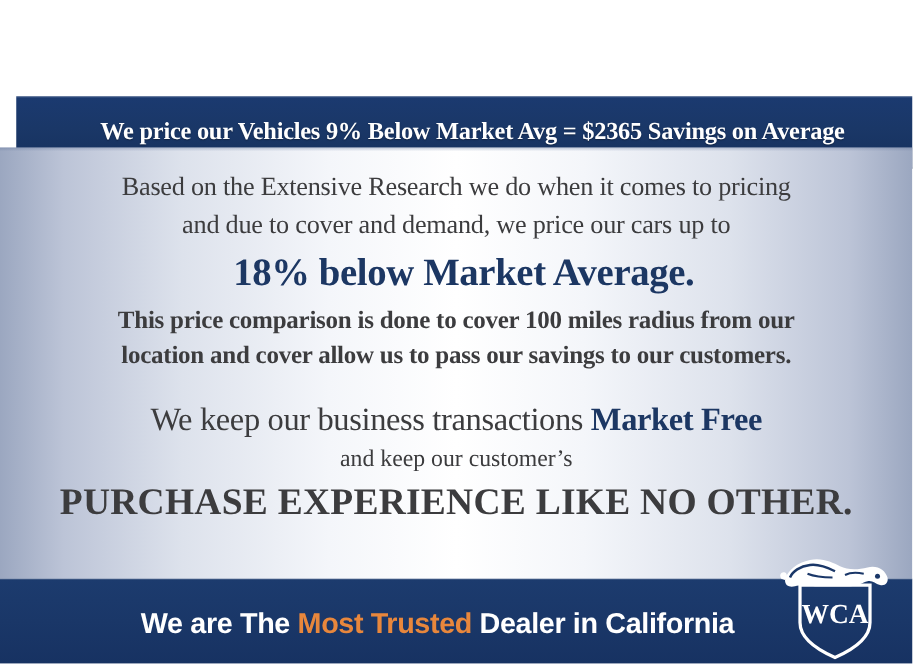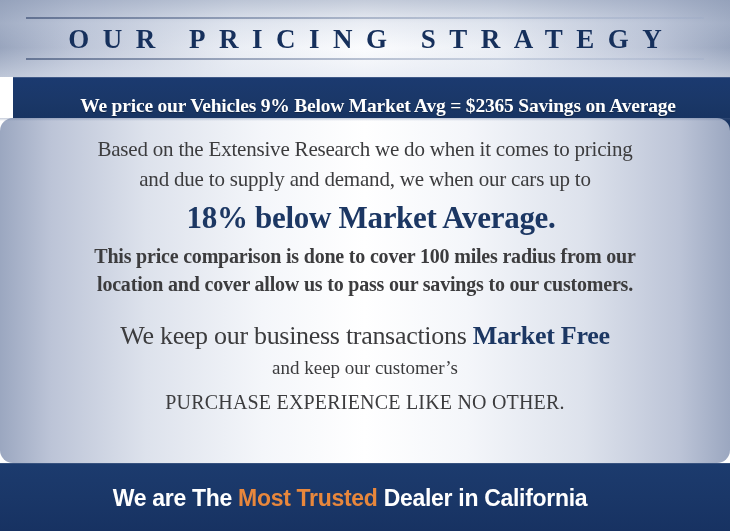--- a/index.html
+++ b/index.html
@@ -105,21 +105,20 @@
       linear-gradient(to right,
         #9ba7c0 0%,
         #bcc4d7 7%,
         #dde2ec 20%,
         #f4f6fa 36%,
         #ffffff 50%,
         #f4f6fa 64%,
         #dde2ec 80%,
         #bcc4d7 93%,
         #9ba7c0 100%);
-    border-radius: 13px;
   }
   .body-zone::before {
     content: "";
     position: absolute;
     left: 0; top: 0; right: 0;
     height: 3px;
     background: linear-gradient(to bottom, rgba(90,110,150,0.35), rgba(255,255,255,0));
   }
 
   .body-inner {
@@ -175,23 +174,23 @@
   }
 
   .line-keep {
     font-size: 19px;
     line-height: 28px;
     font-weight: 400;
     color: #3c3c3e;
   }
 
   .line-purchase {
-    font-size: 20px;
+    font-size: 30px;
     line-height: 40px;
-    font-weight: 400;
+    font-weight: 700;
     color: #3c3c3e;
     letter-spacing: 0.2px;
   }
 
   
   .bottom-bar {
     position: absolute;
     left: 0;
     top: 463px;
     width: 730px;
@@ -223,35 +222,30 @@
     width: 100px;
     height: 95px;
   }
   .logo svg { display: block; }
 </style>
 </head>
 <body>
 
 <div id="banner">
 
-  <div class="title-zone">
-    <div class="title-rule top"></div>
-    <div class="page-title">OUR PRICING STRATEGY</div>
-    <div class="title-rule bottom"></div>
-  </div>
 
   <div class="blue-bar">
     <span class="blue-bar-text">We price our Vehicles 9% Below Market Avg = $2365 Savings on Average</span>
   </div>
 
   <div class="body-zone">
     <div class="body-inner">
 
       <div class="line para-a">Based on the Extensive Research we do when it comes to pricing</div>
-      <div class="line para-a">and due to supply and demand, we when our cars up to</div>
+      <div class="line para-a">and due to cover and demand, we price our cars up to</div>
 
       <div class="line big-highlight">18% below Market Average.</div>
 
       <div class="line para-b">This price comparison is done to cover 100 miles radius from our</div>
       <div class="line para-b">location and cover allow us to pass our savings to our customers.</div>
 
       <div class="gap"></div>
 
       <div class="line line-stress"><span>We keep our business transactions </span><span class="hl">Market Free</span></div>
 
@@ -259,14 +253,35 @@
 
       <div class="line line-purchase">PURCHASE EXPERIENCE LIKE NO OTHER.</div>
 
     </div>
   </div>
 
   <div class="bottom-bar">
     <div class="bottom-text"><span>We are The </span><span class="orange">Most Trusted</span><span> Dealer in California</span></div>
   </div>
 
+  <div class="logo">
+    <svg width="100" height="95" viewBox="0 0 100 95" xmlns="http://www.w3.org/2000/svg" aria-hidden="true">
+
+      <g>
+        <path d="M10 28 C12 20 20 14 30 12 C40 10 48 14 54 17 C60 20 68 20 76 18
+                 C84 16 90 20 92 26 C93 30 90 33 86 32 C82 31 80 28 76 29
+                 C72 30 68 33 62 33 L38 33 C30 33 24 31 18 33 C14 34 10 33 10 28 Z" fill="#ffffff"></path>
+        <path d="M14 26 C16 21 22 17 30 16 C37 15 44 18 50 21" fill="none" stroke="#1a3768" stroke-width="2"></path>
+        <circle cx="84" cy="25" r="2" fill="#1a3768"></circle>
+        <path d="M58 24 C62 22 68 22 73 23" fill="none" stroke="#1a3768" stroke-width="1.6"></path>
+        <path d="M28 23 C33 25 40 26 48 26" fill="none" stroke="#1a3768" stroke-width="1.6"></path>
+        <path d="M7 27 C5 24 7 21 10 22 C12 23 12 26 10 28 Z" fill="#ffffff"></path>
+      </g>
+
+      <g>
+        <path d="M22 32 L78 32 L78 62 C78 74 66 83 50 90 C34 83 22 74 22 62 Z" fill="none" stroke="#ffffff" stroke-width="2.6"></path>
+      </g>
+
+      <text x="50" y="62" text-anchor="middle" font-family="Liberation Serif, DejaVu Serif, serif" font-size="22" font-weight="700" fill="#ffffff">WCA</text>
+    </svg>
+  </div>
 
 </div>
 
 </body></html>

